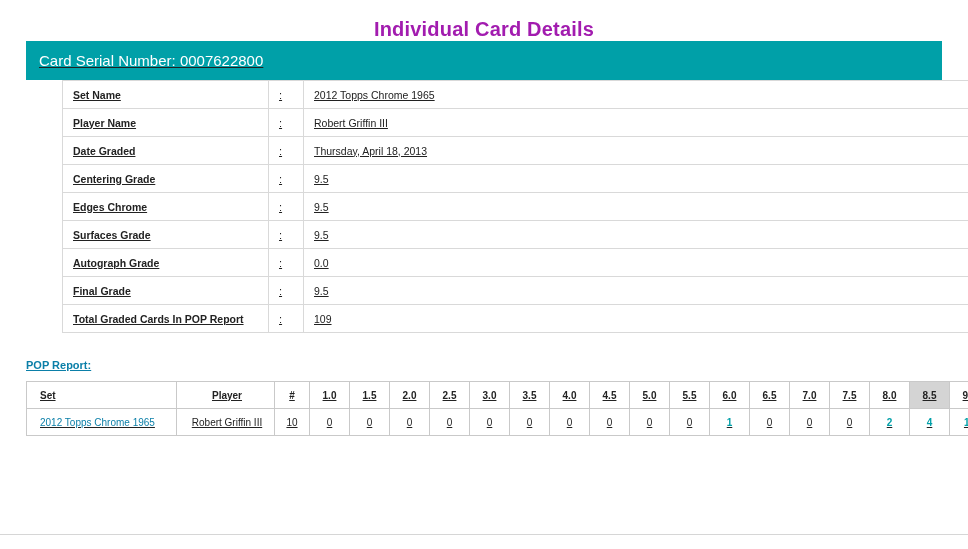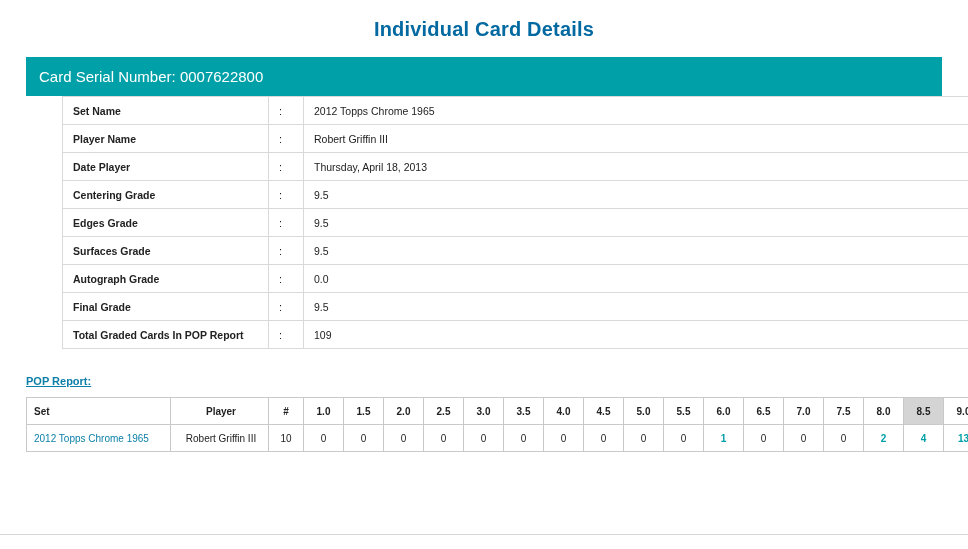--- a/index.html
+++ b/index.html
@@ -18,28 +18,28 @@
   .page {
     position: relative;
     width: 968px;
     height: 549px;
     box-sizing: border-box;
   }
   .page-title {
     text-align: center;
     font-size: 20px;
     font-weight: bold;
-    color: #0369a1;
+    color: #a21caf;
     padding-top: 18px;
-    padding-bottom: 16px;
     letter-spacing: 0.2px;
   }
   .content {
     padding: 0 26px;
     box-sizing: border-box;
+    text-decoration: underline;
   }
   .serial-bar {
     background: #00a0a8;
     color: #ffffff;
     font-size: 15px;
     padding: 10px 12px;
     box-sizing: border-box;
     border: 1px solid #00a0a8;
   }
   table.details {
@@ -95,21 +95,21 @@
   }
   table.pop th {
     font-weight: bold;
     font-size: 10px;
     color: #222;
     background: #ffffff;
   }
   table.pop th.set-col, table.pop td.set-col {
     width: 132px;
     text-align: left;
-    padding-left: 7px;
+    padding-left: 13px;
     margin-left: 48px;
   }
   table.pop th.player-col, table.pop td.player-col {
     width: 86px;
     text-align: center;
     padding-left: 7px;
   }
   table.pop th.num-col, table.pop td.num-col { width: 26px; }
   table.pop th.grade-col, table.pop td.grade-col { width: 31px; }
   th.hl-gray { background: #d4d4d4 !important; }
@@ -142,31 +142,31 @@
           <td class="lbl">Set Name</td>
           <td class="colon">:</td>
           <td class="val">2012 Topps Chrome 1965</td>
         </tr>
         <tr>
           <td class="lbl">Player Name</td>
           <td class="colon">:</td>
           <td class="val">Robert Griffin III</td>
         </tr>
         <tr>
-          <td class="lbl">Date Player</td>
+          <td class="lbl">Date Graded</td>
           <td class="colon">:</td>
           <td class="val">Thursday, April 18, 2013</td>
         </tr>
         <tr>
           <td class="lbl">Centering Grade</td>
           <td class="colon">:</td>
           <td class="val">9.5</td>
         </tr>
         <tr>
-          <td class="lbl">Edges Grade</td>
+          <td class="lbl">Edges Chrome</td>
           <td class="colon">:</td>
           <td class="val">9.5</td>
         </tr>
         <tr>
           <td class="lbl">Surfaces Grade</td>
           <td class="colon">:</td>
           <td class="val">9.5</td>
         </tr>
         <tr>
           <td class="lbl">Autograph Grade</td>

